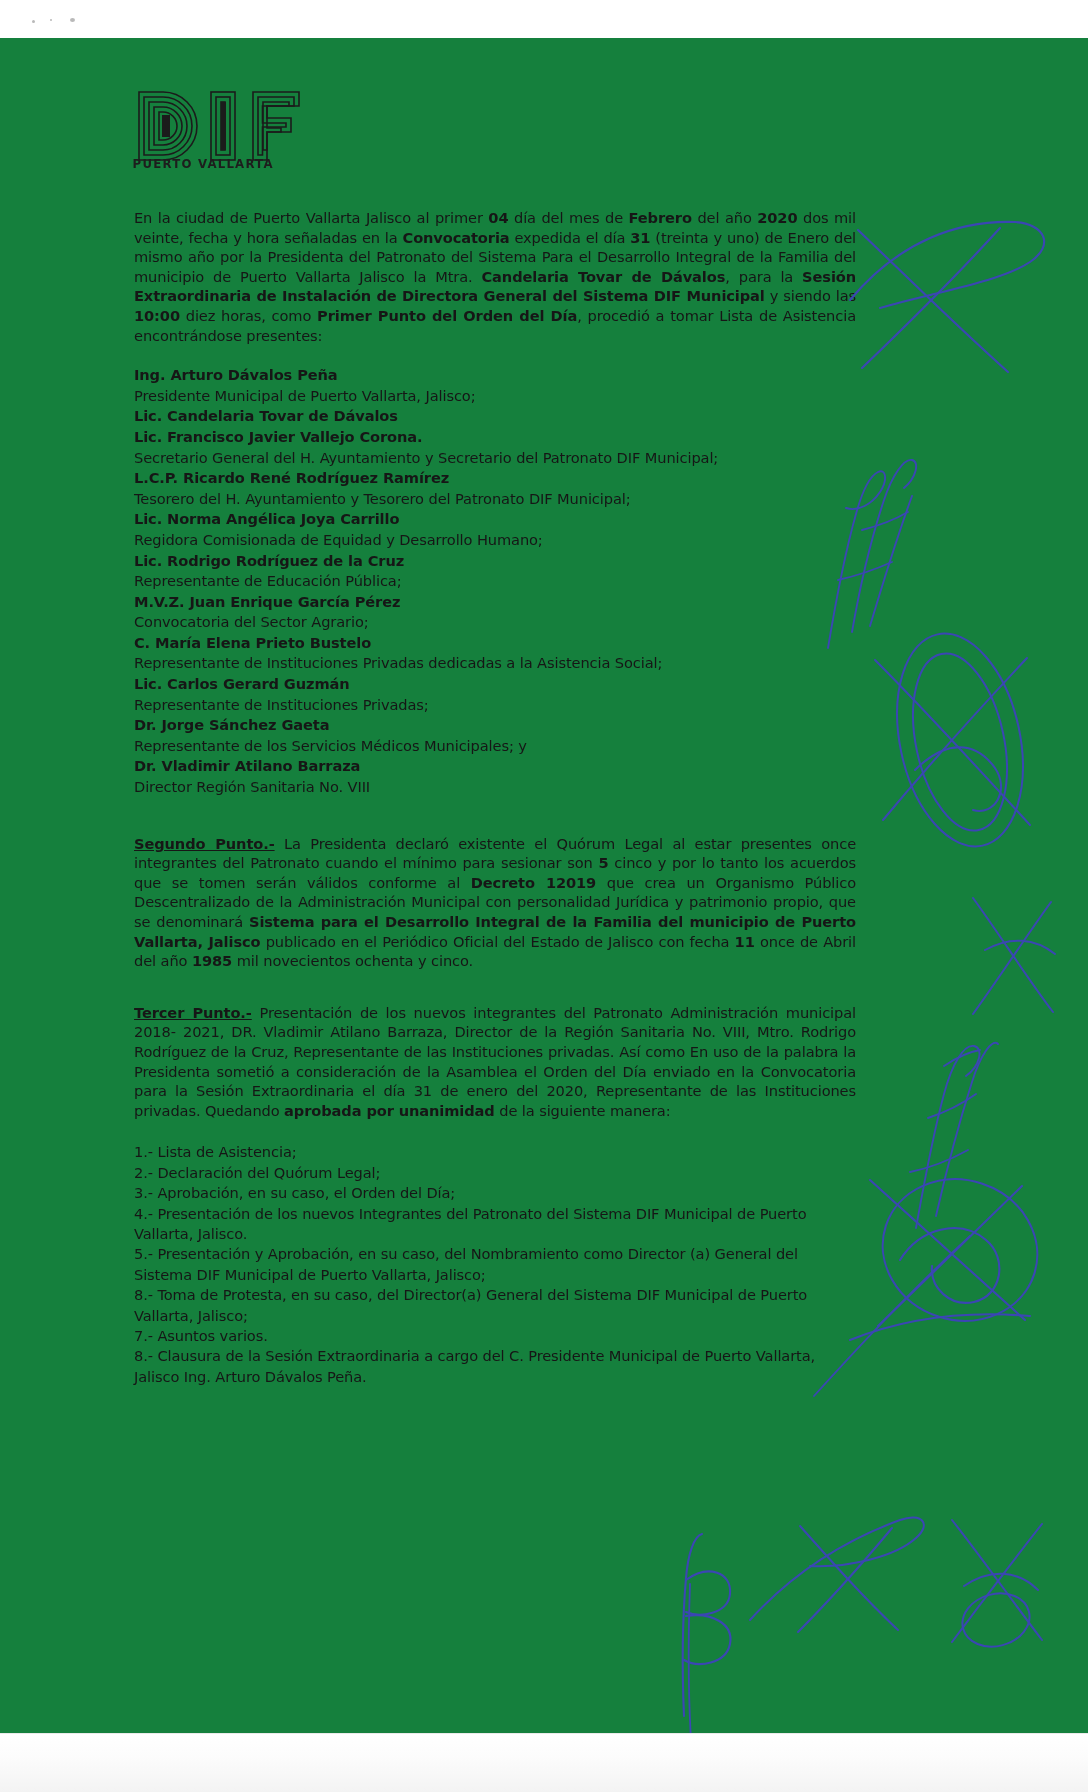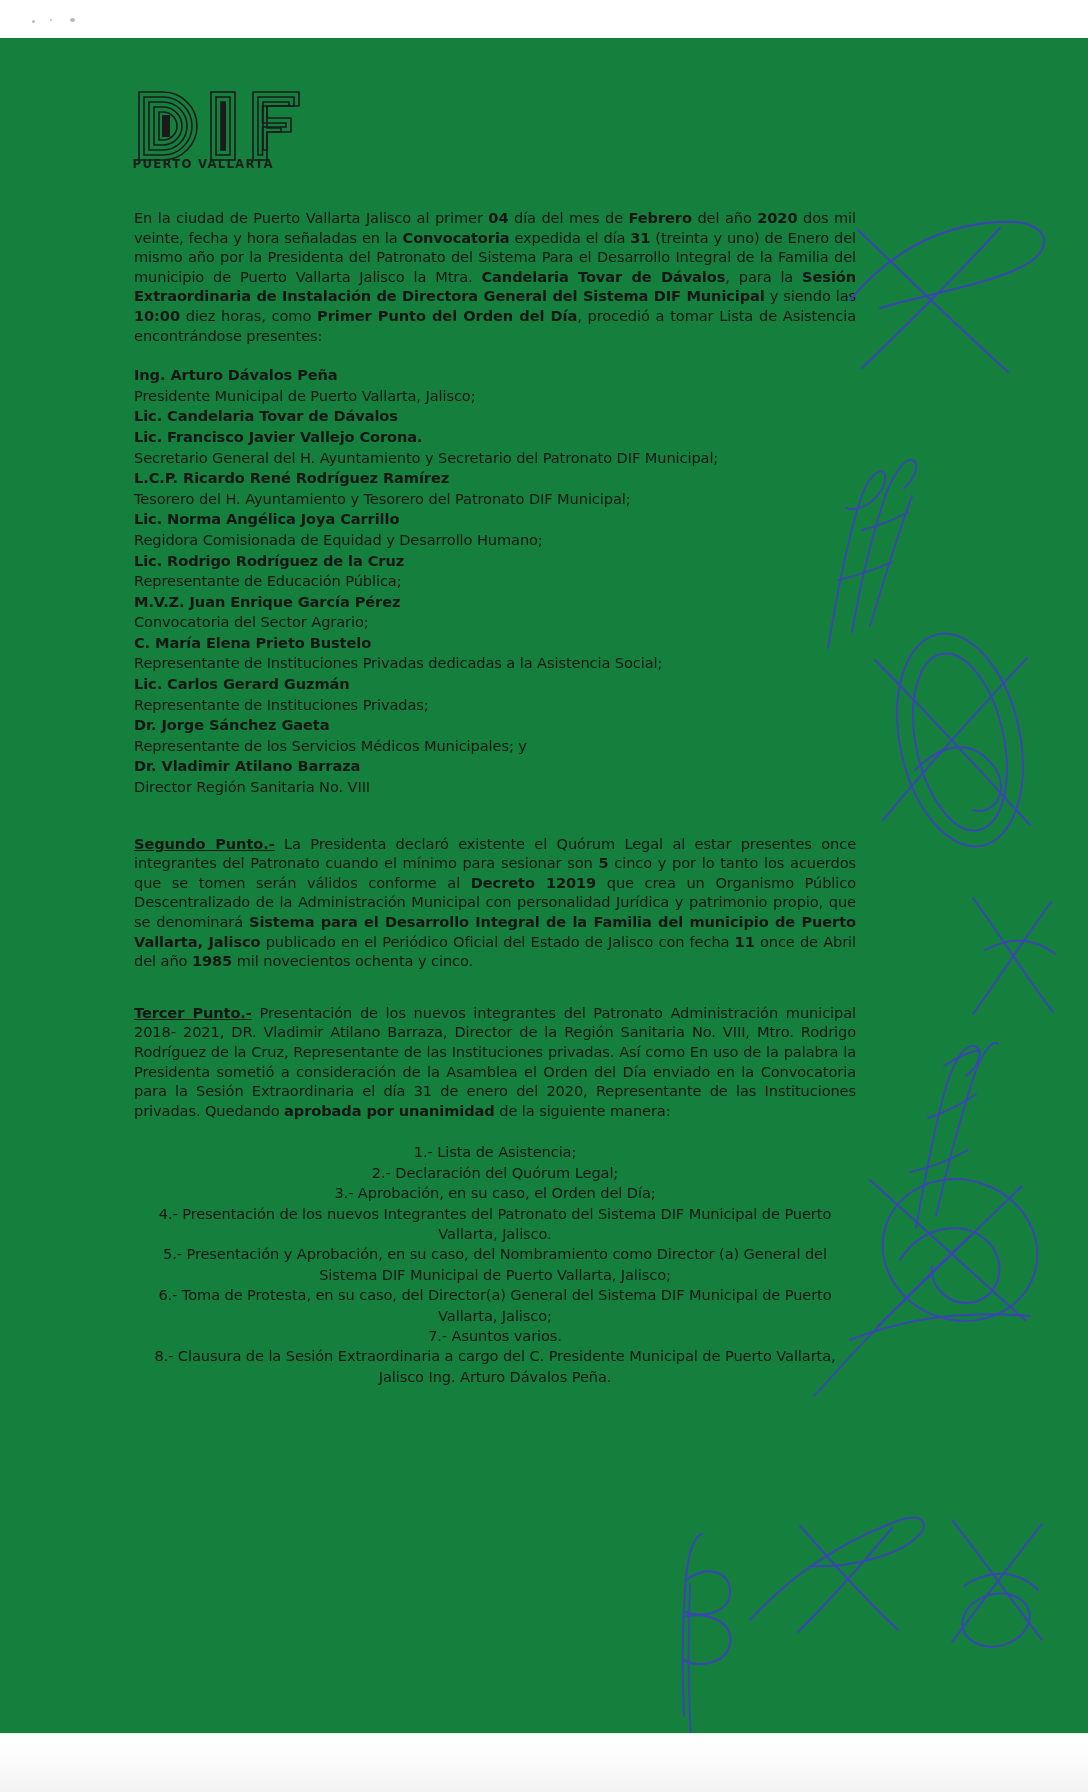--- a/index.html
+++ b/index.html
@@ -63,21 +63,21 @@
   }
   .names .nm{font-weight:700;display:block;}
   .names .rl{font-weight:400;display:block;}
 
   .numlist{
     margin-top:22px;
     font-size:14.6px;
     line-height:20.4px;
     letter-spacing:-0.1px;
   }
-  .numlist .li{display:block;text-align:center;}
+  .numlist .li{display:block;text-align:left;}
 
   
   .ink{
     position:absolute;inset:0;
     pointer-events:none;
   }
   .ink svg{position:absolute;}
 </style>
 </head>
 <body>
@@ -148,21 +148,21 @@
     <p class="para spaced" id="p2" style="margin-top:36px;"><span class="u-b">Segundo Punto.-</span><span class=""> La Presidenta declaró existente el Quórum Legal al estar presentes once integrantes del Patronato cuando el mínimo para sesionar son </span><span class="b">5</span><span class=""> cinco y por lo tanto los acuerdos que se tomen serán válidos conforme al </span><span class="b">Decreto 12019</span><span class=""> que crea un Organismo Público Descentralizado de la Administración Municipal con personalidad Jurídica y patrimonio propio, que se denominará </span><span class="b">Sistema para el Desarrollo Integral de la Familia del municipio de Puerto Vallarta, Jalisco</span><span class=""> publicado en el Periódico Oficial del Estado de Jalisco con fecha </span><span class="b">11</span><span class=""> once de Abril del año </span><span class="b">1985</span><span class=""> mil novecientos ochenta y cinco.</span></p>
 
     <p class="para spaced" id="p3" style="margin-top:32px;"><span class="u-b">Tercer Punto.-</span><span class=""> Presentación de los nuevos integrantes del Patronato Administración municipal 2018- 2021, DR. Vladimir Atilano Barraza, Director de la Región Sanitaria No. VIII, Mtro. Rodrigo Rodríguez de la Cruz, Representante de las Instituciones privadas. Así como En uso de la palabra la Presidenta sometió a consideración de la Asamblea el Orden del Día enviado en la Convocatoria para la Sesión Extraordinaria el día 31 de enero del 2020, Representante de las Instituciones privadas. Quedando </span><span class="b">aprobada por unanimidad</span><span class=""> de la siguiente manera:</span></p>
 
     <div class="numlist" id="agenda">
         <span class="li">1.-  Lista de Asistencia;</span>
         <span class="li">2.- Declaración del Quórum Legal;</span>
         <span class="li">3.- Aprobación, en su caso, el Orden del Día;</span>
         <span class="li">4.- Presentación de los nuevos Integrantes del Patronato del Sistema DIF Municipal de Puerto Vallarta, Jalisco.</span>
         <span class="li">5.- Presentación y Aprobación, en su caso, del Nombramiento como Director (a) General del Sistema DIF Municipal de Puerto Vallarta, Jalisco;</span>
-        <span class="li">6.- Toma de Protesta, en su caso, del Director(a) General del Sistema DIF Municipal de Puerto Vallarta, Jalisco;</span>
+        <span class="li">8.- Toma de Protesta, en su caso, del Director(a) General del Sistema DIF Municipal de Puerto Vallarta, Jalisco;</span>
         <span class="li">7.- Asuntos varios.</span>
         <span class="li">8.- Clausura de la Sesión Extraordinaria a cargo del C. Presidente Municipal de Puerto Vallarta, Jalisco Ing. Arturo Dávalos Peña.</span>
       </div>
   </div>
 
   <div class="ink">
 
     <svg style="left:840px;top:200px;" width="240" height="200" viewBox="0 0 240 200">
       <g fill="none" stroke="#3b46b4" stroke-width="2.1" stroke-linecap="round">
         <path d="M10 100 C60 40, 120 20, 175 22 C205 24, 215 45, 190 62 C160 82, 95 92, 40 108"></path>

